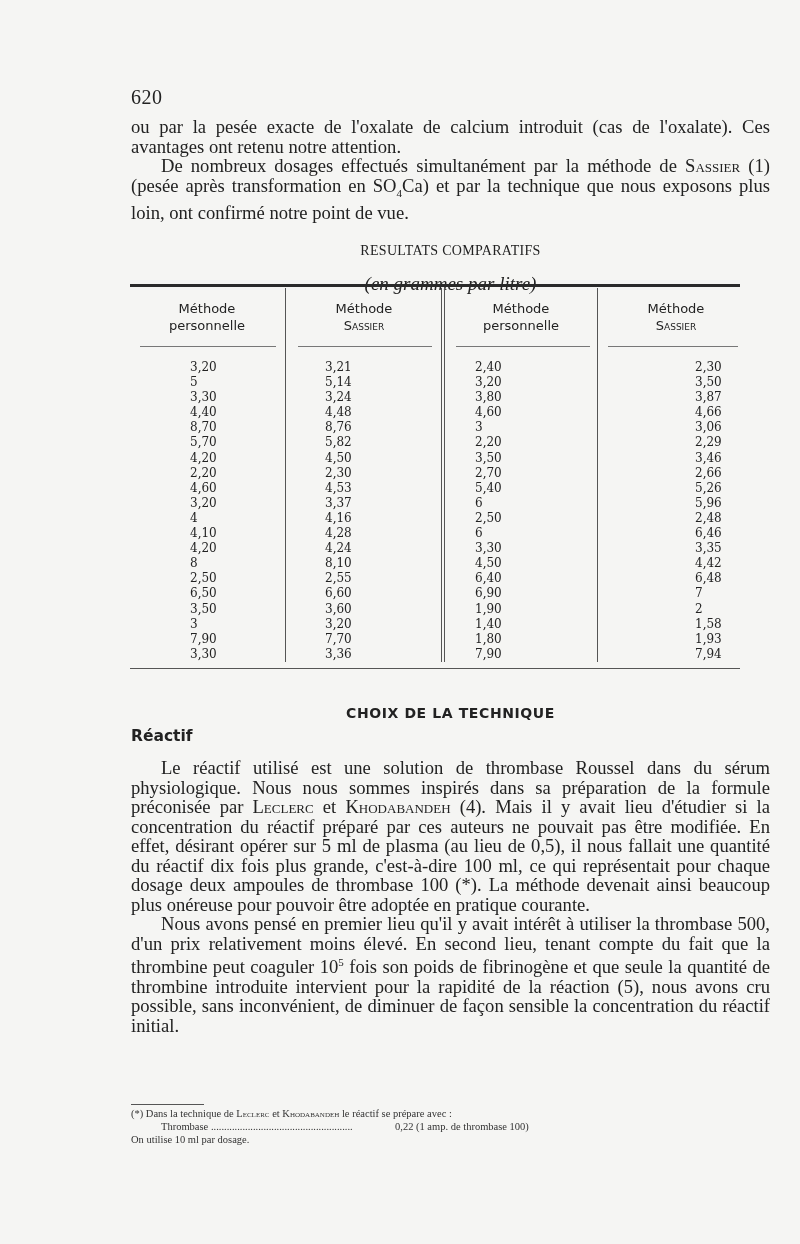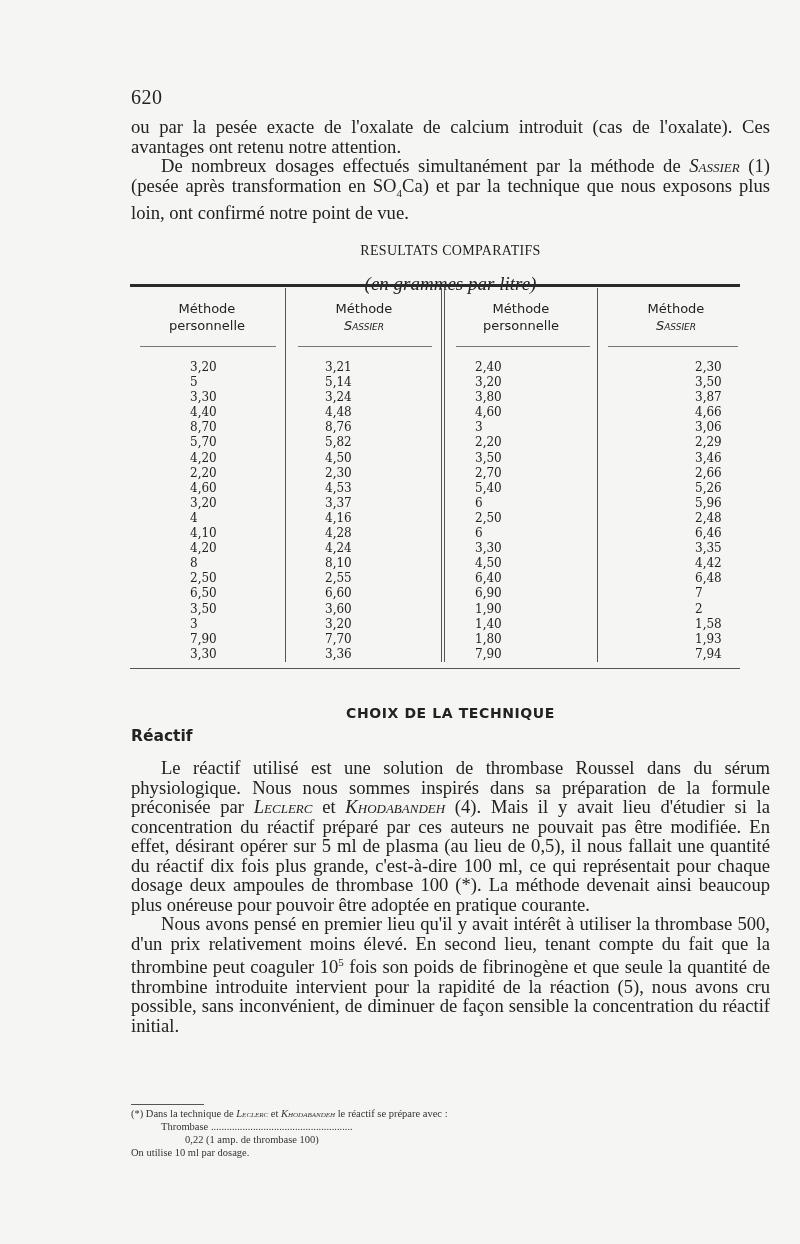--- a/index.html
+++ b/index.html
@@ -6,37 +6,37 @@
   body {
     width: 800px; height: 1244px; background: #f5f5f3; position: relative; overflow: hidden;
     font-family: "Liberation Serif", "DejaVu Serif", serif; color: #222;
   }
   .runhead { position: absolute; top: 86px; left: 131px; right: 90px; height: 20px; }
   .pagenum { position: absolute; left: 0; top: 0; font-size: 20px; letter-spacing: 0.5px; }
   .author { position: absolute; left: 0; right: 0; top: 2px; text-align: center; font-size: 12.5px; letter-spacing: 1px; font-variant: small-caps; }
   .body-text { position: absolute; left: 131px; width: 639px; font-size: 18.6px; line-height: 19.5px; text-align: justify; }
   .body-text p { margin: 0; }
   .body-text p.indent { text-indent: 30px; }
-  .sc { font-variant: small-caps; font-style: italic; }
+  .sc { font-variant: small-caps; }
   .p1 { top: 117px; }
   .table-title { position: absolute; left: 131px; width: 639px; top: 243px; text-align: center; font-size: 14px; letter-spacing: 0.3px; }
   .table-sub { position: absolute; left: 131px; width: 639px; top: 273px; text-align: center; font-size: 19px; font-style: italic; }
   .tbl { position: absolute; left: 130px; top: 284px; width: 610px; height: 390px; }
   .topline { position: absolute; left: 0; right: 0; top: 0; height: 3px; background: #2a2a2a; }
   .vline { position: absolute; top: 4px; bottom: 12px; width: 1px; background: #555; }
   .hdr { position: absolute; top: 16px; width: 130px; text-align: center; font-family: "DejaVu Sans", "Liberation Sans", sans-serif; font-size: 13px; line-height: 17px; }
   .hdrline { position: absolute; top: 62px; height: 1px; background: #777; }
   .col { position: absolute; top: 76px; font-family: "DejaVu Serif", "Liberation Serif", serif; font-size: 12px; line-height: 15.1px; }
   .botline { position: absolute; left: 0; right: 0; top: 384px; height: 1px; background: #555; }
   .section-h { position: absolute; left: 131px; width: 639px; top: 705px; text-align: center; font-family: "DejaVu Sans", sans-serif; font-weight: bold; font-size: 14px; letter-spacing: 0.6px; }
   .sub-h { position: absolute; left: 131px; top: 727px; font-family: "DejaVu Sans", sans-serif; font-weight: bold; font-size: 15.5px; }
   .p2 { top: 758px; }
   .footrule { position: absolute; left: 131px; top: 1104px; width: 73px; height: 1px; background: #555; }
   .foot { position: absolute; left: 131px; top: 1107px; width: 600px; font-size: 10.5px; line-height: 13px; color: #333; }
-  .foot .indent2 { padding-left: 30px; display: flex; flex-direction: column; }
+  .foot .indent2 { padding-left: 30px; display: flex; }
   .foot .lab { width: 210px; overflow: hidden; white-space: nowrap; }
   .foot .lab::after { content: " ......................................................"; }
 </style>
 </head>
 <body>
 
 <div class="runhead">
   <span class="pagenum">620</span>
 </div>
 

